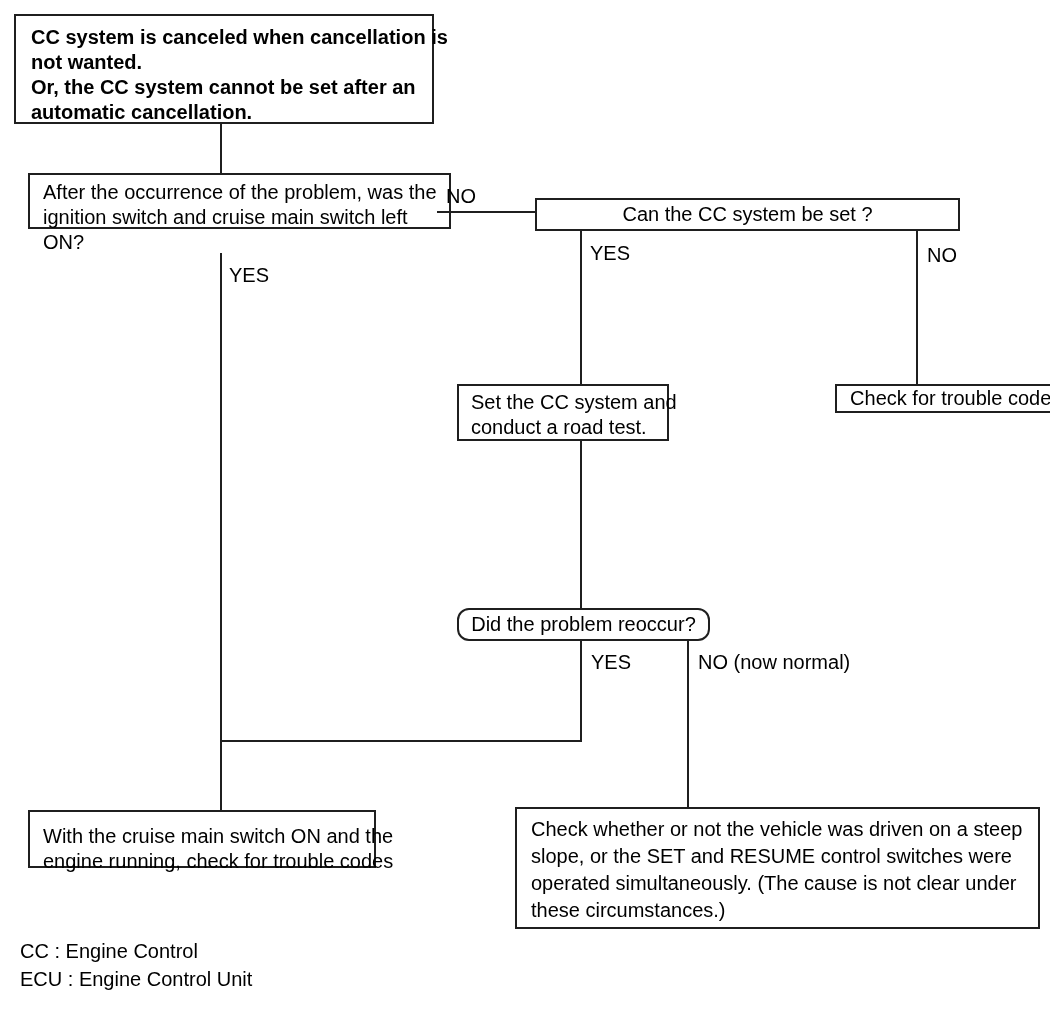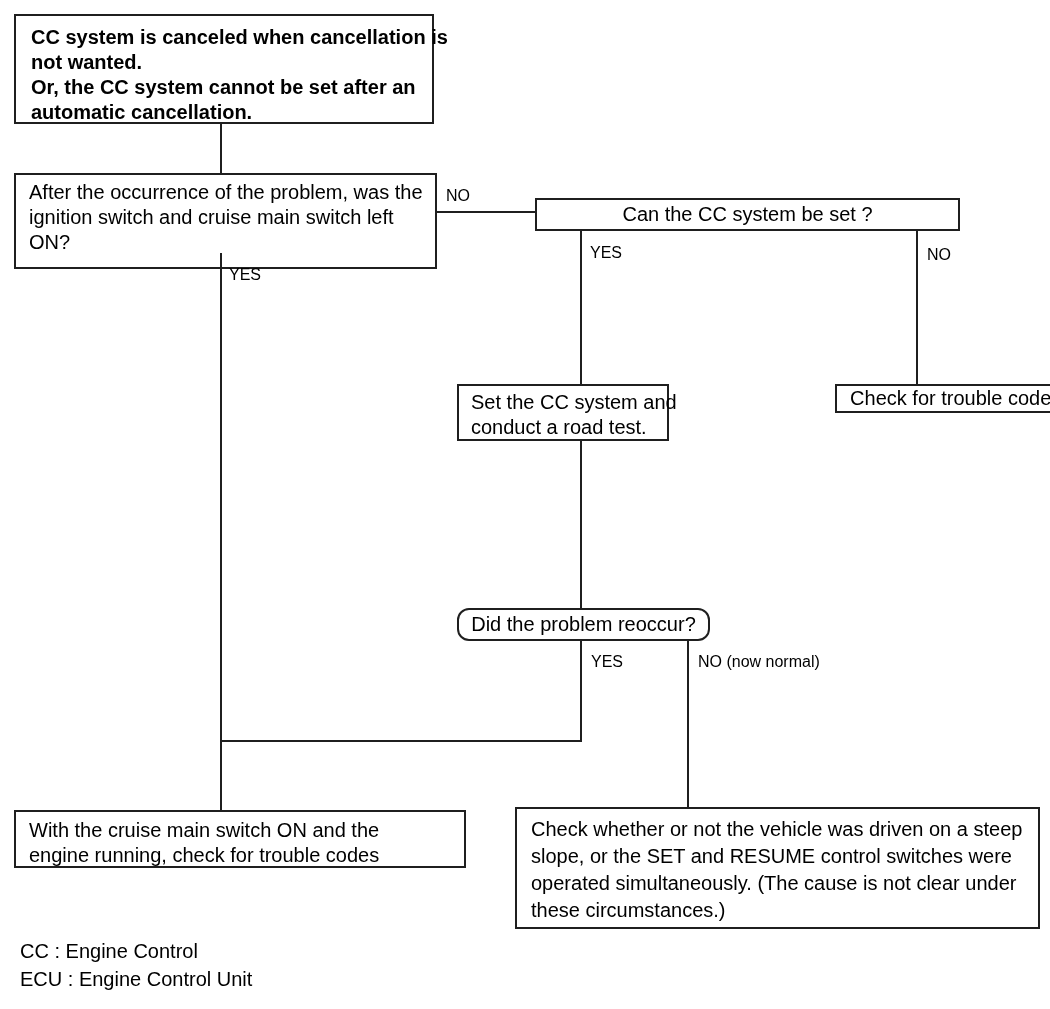--- a/index.html
+++ b/index.html
@@ -43,21 +43,21 @@
     width: 2px;
     background: var(--line-color);
   }
   .hline {
     position: absolute;
     height: 2px;
     background: var(--line-color);
   }
   .edge-label {
     position: absolute;
-    font-size: 16px;
+    font-size: 20px;
     line-height: 22px;
     white-space: pre;
     color: var(--text-color);
   }
   .legend-line {
     position: absolute;
     font-size: 20px;
     line-height: 24px;
     white-space: pre;
     color: var(--text-color);
@@ -68,21 +68,21 @@
 
 <div class="canvas">
 
   <div class="box" style="left:14px; top:14px; width:420px; height:110px; padding:9px 8px 0 15px;font-weight:bold;">
     <div class="box-text">CC system is canceled when cancellation is
 not wanted.
 Or, the CC system cannot be set after an
 automatic cancellation.</div>
   </div>
 
-  <div class="box" style="left:14px; top:173px; width:423px; height:96px; padding:5px 8px 0 13px;">
+  <div class="box" style="left:28px; top:173px; width:423px; height:56px; padding:5px 8px 0 13px;">
     <div class="box-text">After the occurrence of the problem, was the
 ignition switch and cruise main switch left
 ON?</div>
   </div>
 
   <div class="box centered" style="left:535px; top:198px; width:425px; height:33px;">
     <div class="box-text">Can the CC system be set ?</div>
   </div>
 
   <div class="box" style="left:457px; top:384px; width:212px; height:57px; padding:4px 0 16px 12px;">
@@ -91,21 +91,21 @@
   </div>
 
   <div class="box centered" style="left:835px; top:384px; width:247px; height:29px;">
     <div class="box-text">Check for trouble codes.</div>
   </div>
 
   <div class="box centered" style="left:457px; top:608px; width:253px; height:33px;border-radius:12px;">
     <div class="box-text">Did the problem reoccur?</div>
   </div>
 
-  <div class="box" style="left:14px; top:810px; width:452px; height:58px; padding:6px 0 0 13px;">
+  <div class="box" style="left:28px; top:810px; width:348px; height:58px; padding:12px 0 0 13px;">
     <div class="box-text">With the cruise main switch ON and the
 engine running, check for trouble codes</div>
   </div>
 
   <div class="box" style="left:515px; top:807px; width:525px; height:122px; padding:7px 0 0 14px;">
     <div class="box-text" style="line-height:27px;">Check whether or not the vehicle was driven on a steep
 slope, or the SET and RESUME control switches were
 operated simultaneously. (The cause is not clear under
 these circumstances.)</div>
   </div>

